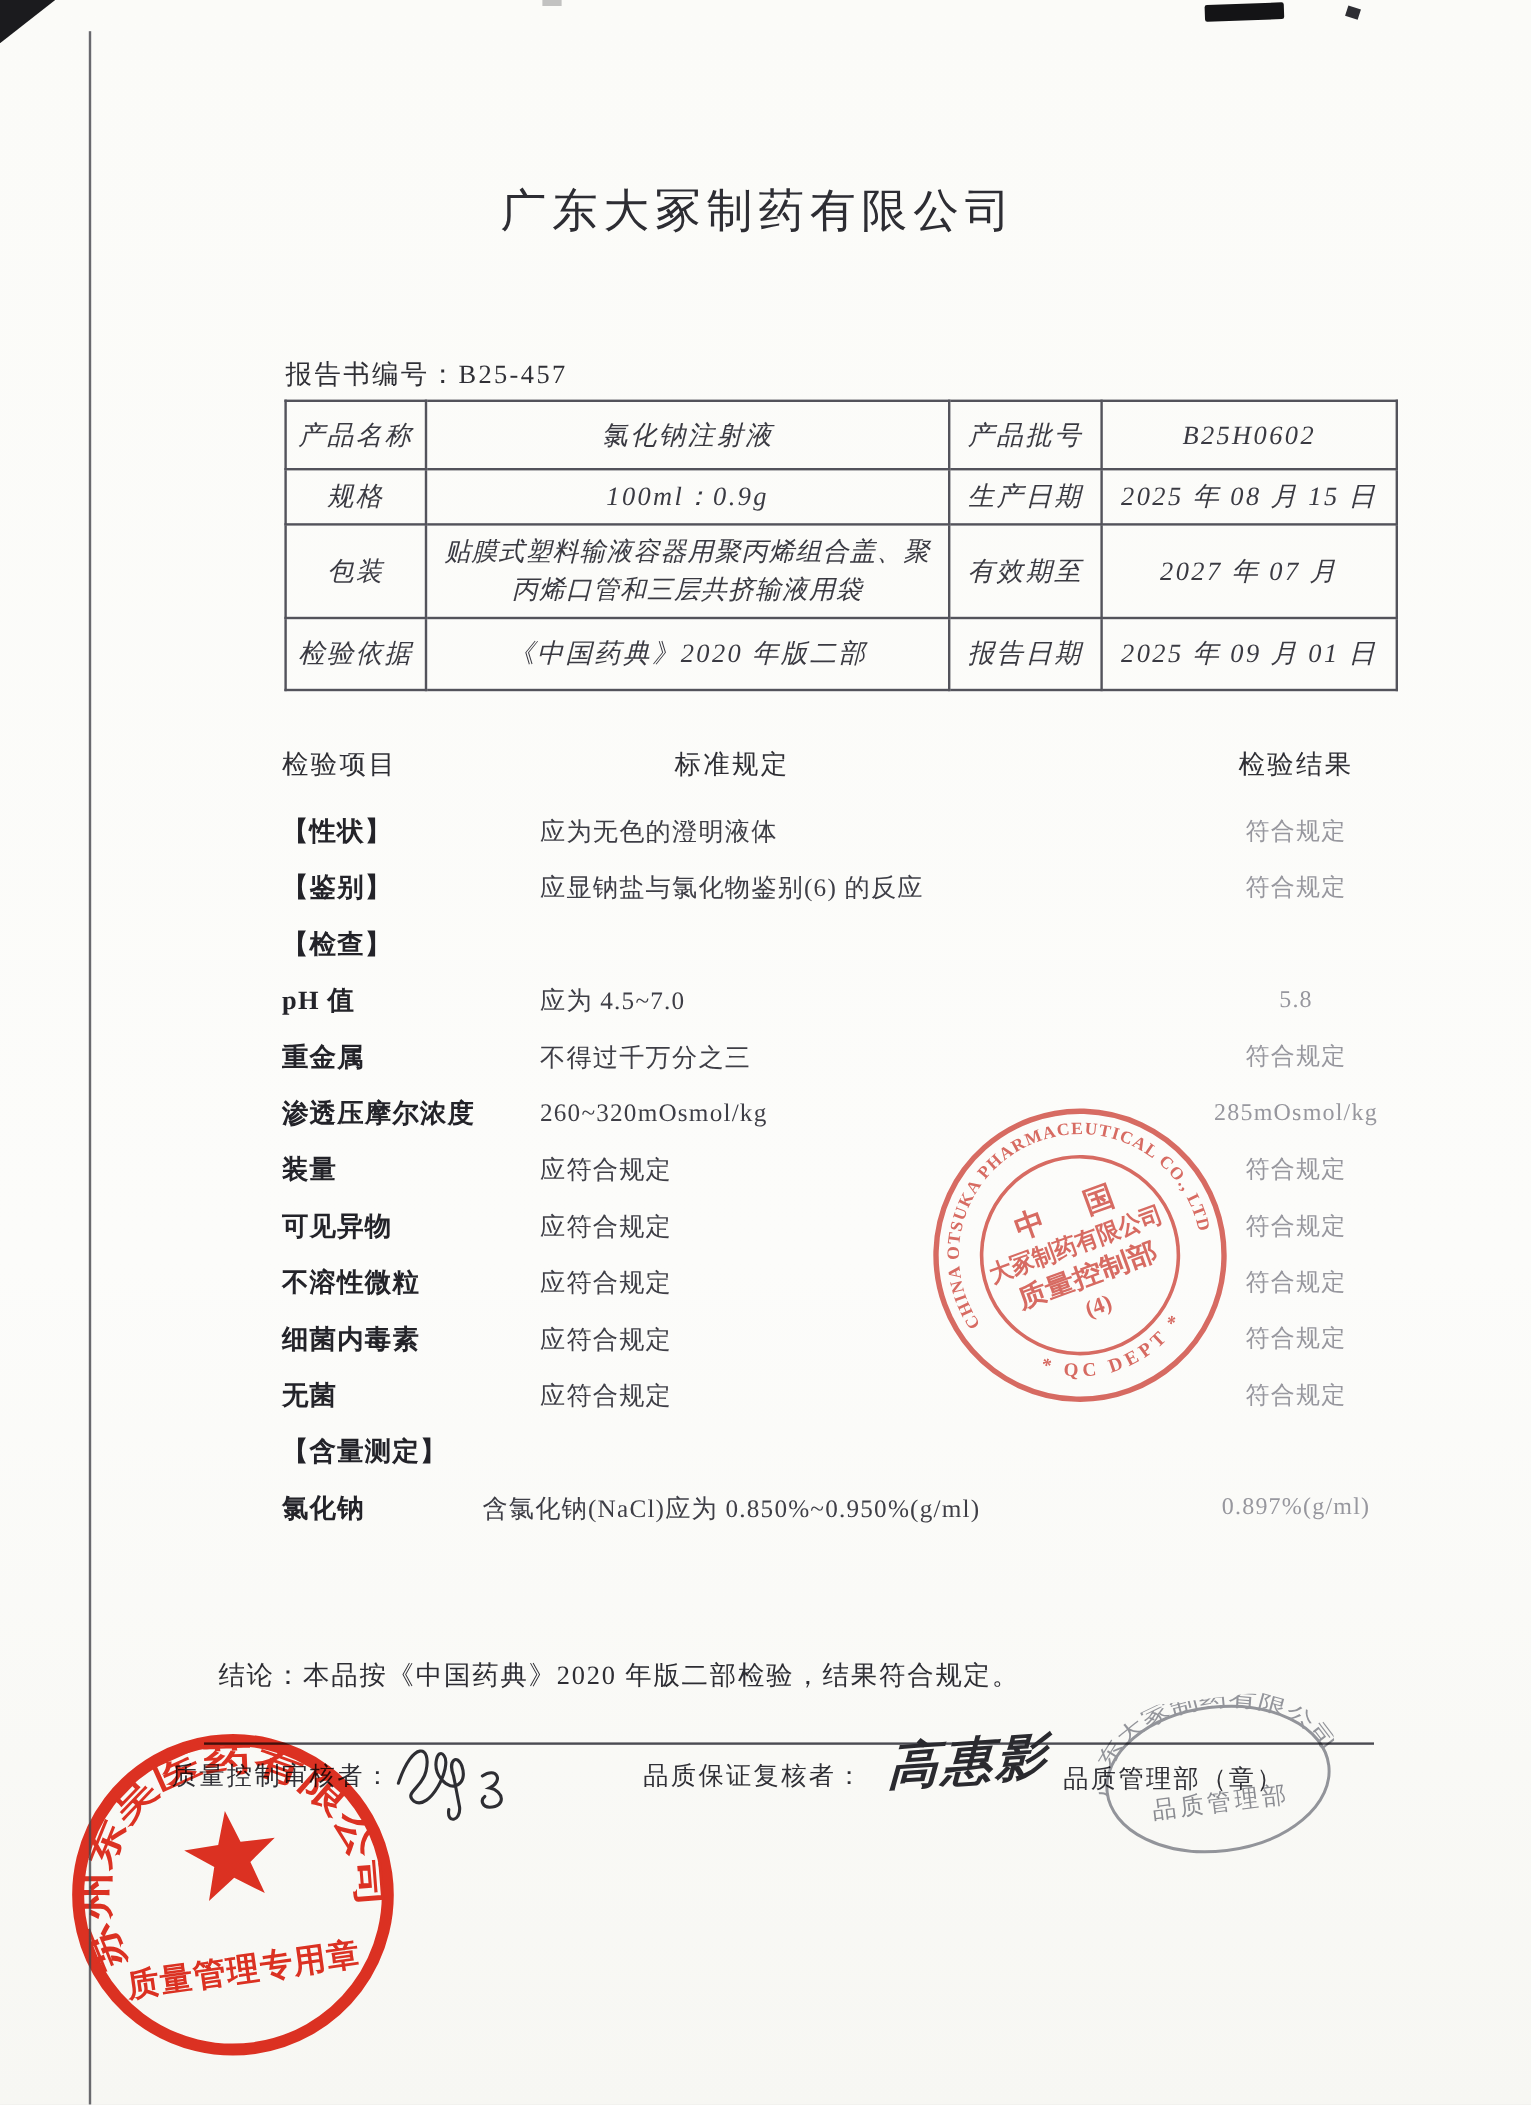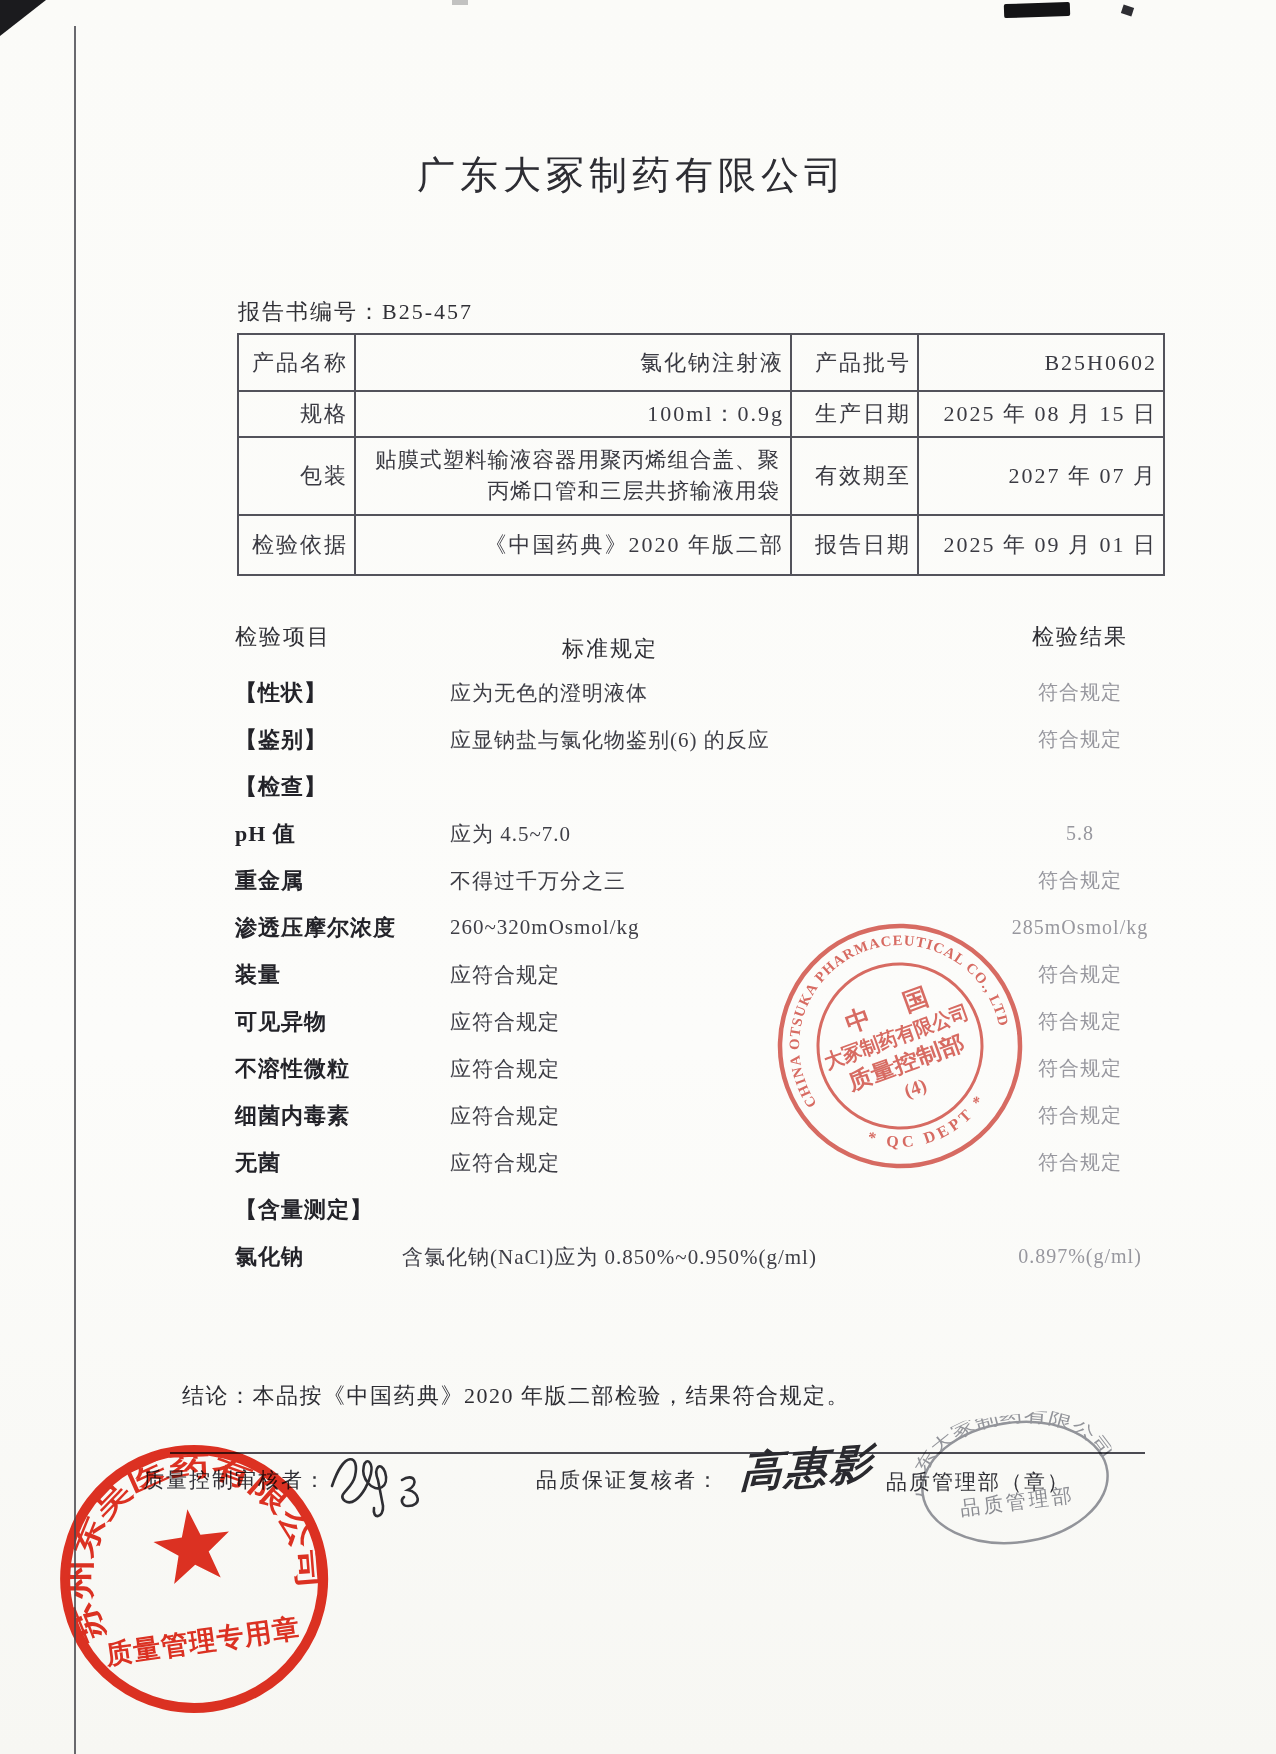--- a/index.html
+++ b/index.html
@@ -21,33 +21,33 @@
   .left-line{position:absolute;left:74px;top:26px;width:2px;height:1728px;background:#45454b;opacity:.8;z-index:9;}
   
   .company-title{position:absolute;left:0;top:150px;width:1264px;text-align:center;
     font-size:38px;letter-spacing:5px;color:#2d2d33;}
   .doc-title{position:absolute;left:0;top:221px;width:1264px;text-align:center;
     font-size:38px;letter-spacing:12px;color:#2d2d33;}
   .report-no{position:absolute;left:238px;top:297px;font-size:22px;letter-spacing:2px;color:#303036;}
   
   table.info{position:absolute;left:237px;top:333px;width:926px;border-collapse:collapse;
     table-layout:fixed;}
-  table.info td{border:2px solid #53535b;text-align:right;vertical-align:middle;
-    font-size:22px;color:#3a3a42;letter-spacing:2px;padding:2px 6px;}
+  table.info td{border:2px solid #53535b;text-align:center;vertical-align:middle;
+    font-size:22px;color:#3a3a42;letter-spacing:2px;padding:2px 6px;font-style:italic;}
   table.info col.c1{width:117px;} table.info col.c2{width:436px;}
   table.info col.c3{width:127px;} table.info col.c4{width:246px;}
   tr.r1{height:57px;} tr.r2{height:46px;} tr.r3{height:78px;} tr.r4{height:60px;}
   td.lab{letter-spacing:3px;color:#34343a;}
   td.val2{color:#8f8f99;letter-spacing:1px;}
   tr.r3 td.v1{font-size:21.5px;line-height:1.45;letter-spacing:1px;padding:2px 10px;}
   
-  .res-head{position:absolute;left:235px;top:622px;width:950px;display:flex;align-items:flex-start;
+  .res-head{position:absolute;left:235px;top:622px;width:950px;display:flex;align-items:flex-end;
     font-size:22px;color:#2e2e34;}
   .res-head .h-item{width:215px;letter-spacing:2px;}
-  .res-head .h-std{flex:1;padding-left:112px;letter-spacing:2px;margin-top:12px;}
+  .res-head .h-std{flex:1;padding-left:112px;letter-spacing:2px;}
   .res-head .h-res{width:210px;text-align:center;letter-spacing:2px;}
   .res-rows{position:absolute;left:235px;top:669px;width:950px;}
   .res-row{height:47px;display:flex;align-items:center;}
   .res-item{width:215px;font-size:22px;font-weight:600;color:#232329;letter-spacing:1px;}
   .res-std{flex:1;font-size:21px;color:#3e3e46;letter-spacing:1px;}
   .res-val{width:210px;text-align:center;font-size:20px;color:#97979e;letter-spacing:1px;}
   .res-row:last-child .res-std{margin-left:-48px;}
   
   .conclusion{position:absolute;left:182px;top:1381px;font-size:22px;color:#2d2d33;letter-spacing:1.5px;}
   .sig-line{position:absolute;left:170px;top:1452px;width:975px;border-top:2px solid #4b4b52;}

